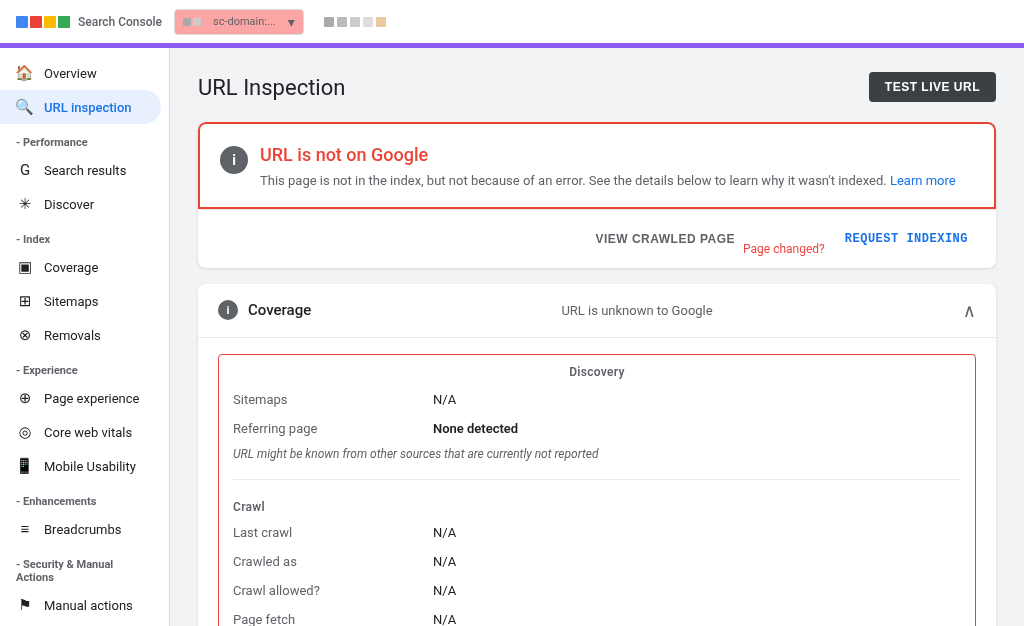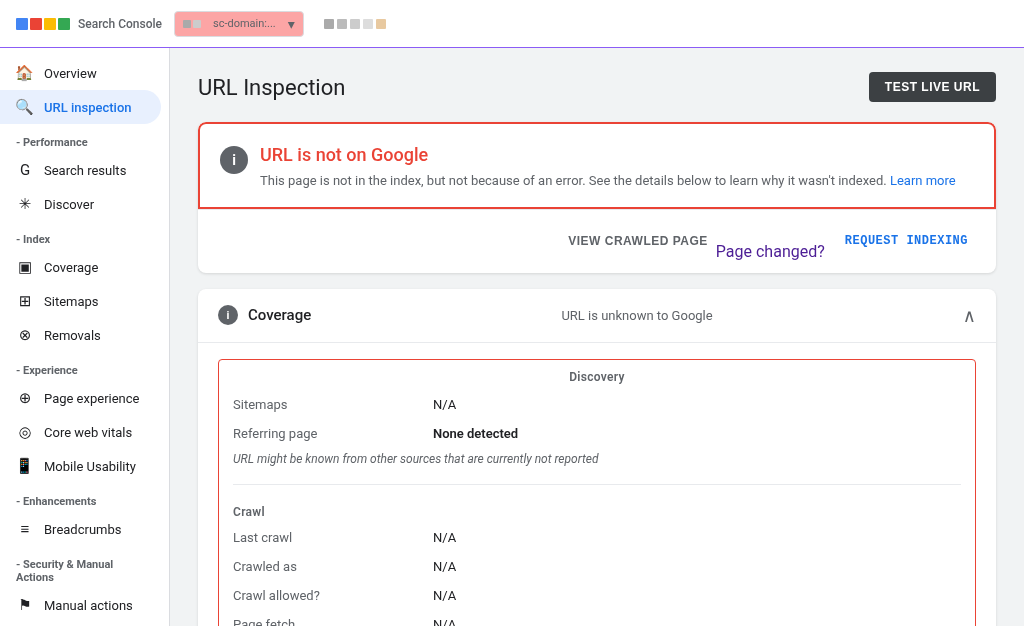--- a/index.html
+++ b/index.html
@@ -12,21 +12,21 @@
       height: 626px;
       overflow: hidden;
       display: flex;
       flex-direction: column;
     }
 
     
     .topbar {
       height: 48px;
       background: #fff;
-      border-bottom: 1px solid #8b5cf6;
+      border-bottom: 5px solid #8b5cf6;
       display: flex;
       align-items: center;
       padding: 0 16px;
       gap: 12px;
       flex-shrink: 0;
     }
     .topbar-logo-group {
       display: flex;
       align-items: center;
       gap: 8px;
@@ -207,22 +207,22 @@
       border: none;
       cursor: pointer;
       padding: 6px 8px;
     }
     .request-indexing-area {
       display: flex;
       align-items: center;
       gap: 12px;
     }
     .page-changed-label {
-      font-size: 16px;
-      color: #4c1d95;
+      font-size: 12px;
+      color: #ef4444;
       margin-top: 20px;
     }
     .request-indexing-btn {
       font-size: 12px;
       font-weight: 700;
       color: #1a73e8;
       letter-spacing: 0.5px;
       text-transform: uppercase;
       background: none;
       border: none;

